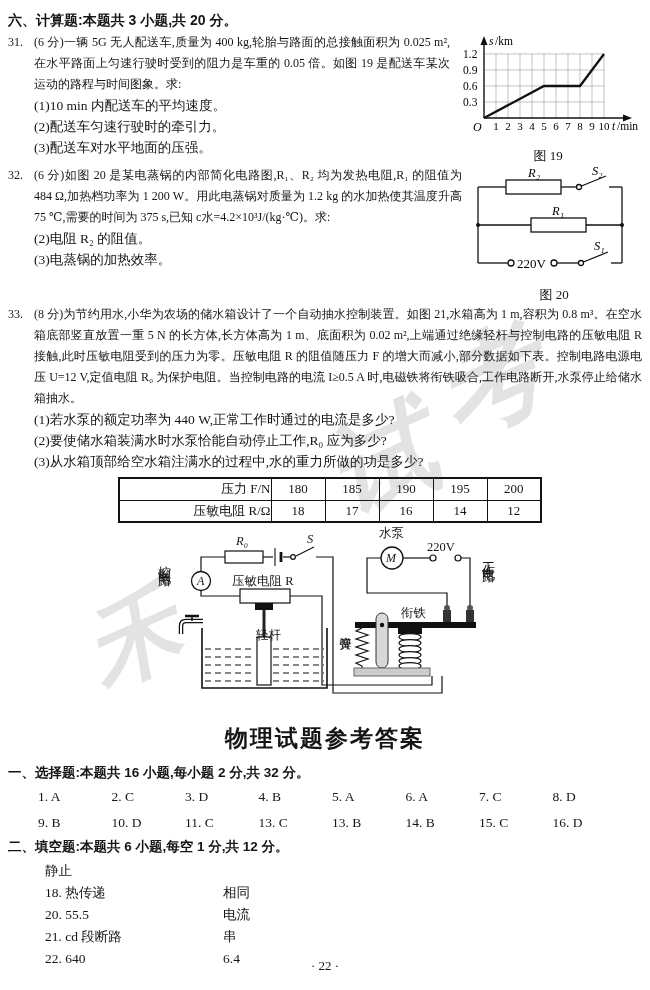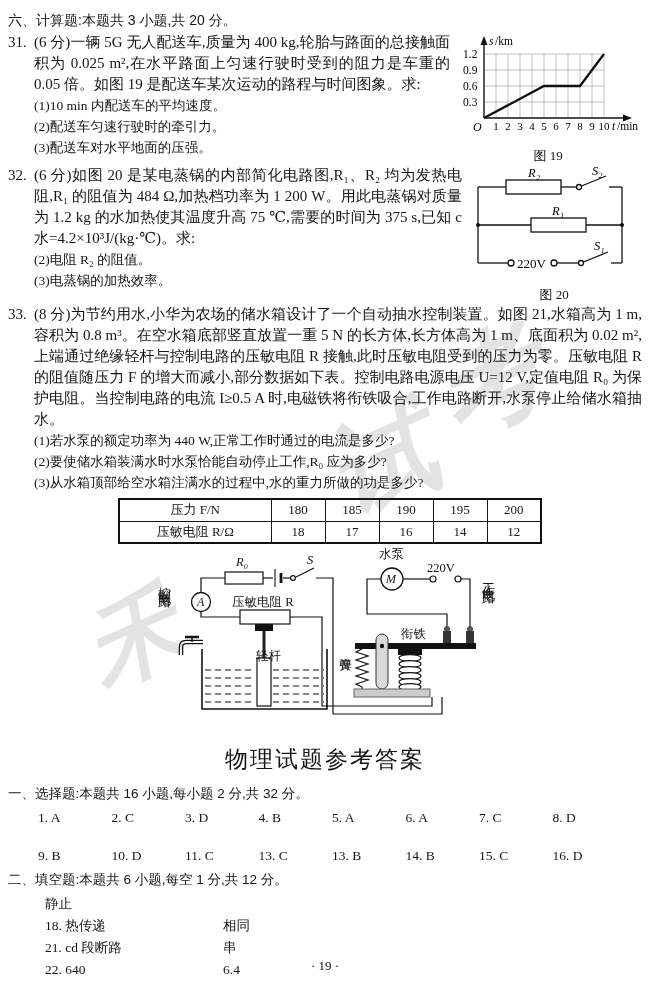--- a/index.html
+++ b/index.html
@@ -1,44 +1,44 @@
 <!DOCTYPE html>
 <html><head>
 <meta charset="utf-8">
 <style>
   * { margin:0; padding:0; box-sizing:border-box; }
   html,body { background:#fff; }
   body { width:650px; height:990px; position:relative; overflow:hidden;
          font-family:"Liberation Serif","DejaVu Serif",serif; color:#151515; }
   .page { position:relative; width:650px; height:990px; overflow:hidden; }
   .content { padding:10px 8px 0 8px; position:relative; }
-  .hei { font-family:"Liberation Sans","DejaVu Sans",sans-serif; font-weight:normal; }
+  .hei { font-family:"Liberation Sans","DejaVu Sans",sans-serif; font-weight:bold; }
   .sechead { font-size:14px; line-height:20px; margin-bottom:2px; }
-  .prob { font-size:15px; line-height:21px; padding-left:26px; text-align:justify; }
+  .prob { font-size:12px; line-height:21px; padding-left:26px; text-align:justify; }
   .prob .pnum { display:inline-block; width:26px; margin-left:-26px; }
   .subq { font-size:13.5px; line-height:21px; margin-left:26px; }
   .row { display:flex; align-items:flex-start; }
   .col-text { flex:1; padding-right:4px; }
   .figcol19 { width:188px; flex:0 0 188px; }
   .figcol20 { width:176px; flex:0 0 176px; padding-top:2px; }
   .figcap { text-align:center; font-size:13px; margin-top:7px; }
   .it { font-style:italic; }
   svg text { font-family:"Liberation Serif","DejaVu Serif",serif; }
   .ptable { border-collapse:collapse; border:2px solid #111; margin:5px 0 0 110px; }
   .ptable td { border:1px solid #111; text-align:center; font-size:13px; height:22px; }
-  .ptable td.lab { width:152px; }
+  .ptable td.lab { width:152px;text-align:right; }
   .ptable td.val { width:54px; }
   .fig21 { position:relative; width:420px; height:186px; margin-left:112px; margin-top:2px; }
   .f21 { position:absolute; font-size:12.5px; line-height:1; white-space:nowrap; }
   .vert { writing-mode:vertical-rl; letter-spacing:3px; font-size:13px; }
   .f21cap { position:absolute; left:0; top:168px; width:420px; text-align:center; font-size:13px; }
   .anstitle { text-align:center; font-size:23px; letter-spacing:2px; margin:12px 0 9px; }
   .anshead { font-size:13.5px; line-height:20px; margin:3px 0 3px 0; }
   .choices { display:grid; grid-template-columns:repeat(8,1fr); width:588px;
-             margin:2px 0 2px 30px; row-gap:16px; font-size:13.5px; line-height:22px; }
+             margin:2px 0 2px 30px; row-gap:4px; font-size:13.5px; line-height:22px; }
   .blankrow { display:flex; margin-left:37px; font-size:13.5px; line-height:22px; }
   .blankrow .bl { width:178px; }
   .pagenum { position:absolute; bottom:16px; left:0; width:650px; text-align:center; font-size:13px; }
   .wm { position:absolute; color:rgba(70,70,70,0.15); font-style:italic; font-weight:bold;
         pointer-events:none; transform:rotate(-24deg); z-index:5; }
 </style>
 </head>
 <body>
 
 <div class="page">
@@ -298,25 +298,29 @@
     <div class="anshead hei">二、填空题:本题共 6 小题,每空 1 分,共 12 分。</div>
     <div>
       <div class="blankrow">
           <span>静止</span>
       </div>
       <div class="blankrow">
         <span class="bl">18. 热传递</span>
           <span>相同</span>
       </div>
       <div class="blankrow">
+        <span class="bl">20. 55.5</span>
+          <span>电流</span>
+      </div>
+      <div class="blankrow">
         <span class="bl">21. cd 段断路</span>
           <span>串</span>
       </div>
       <div class="blankrow">
         <span class="bl">22. 640</span>
           <span>6.4</span>
       </div>
     </div>
 
   </div>
 
-  <div class="pagenum">· 19 ·</div>
+  <div class="pagenum">· 22 ·</div>
 </div>
 
 </body></html>

